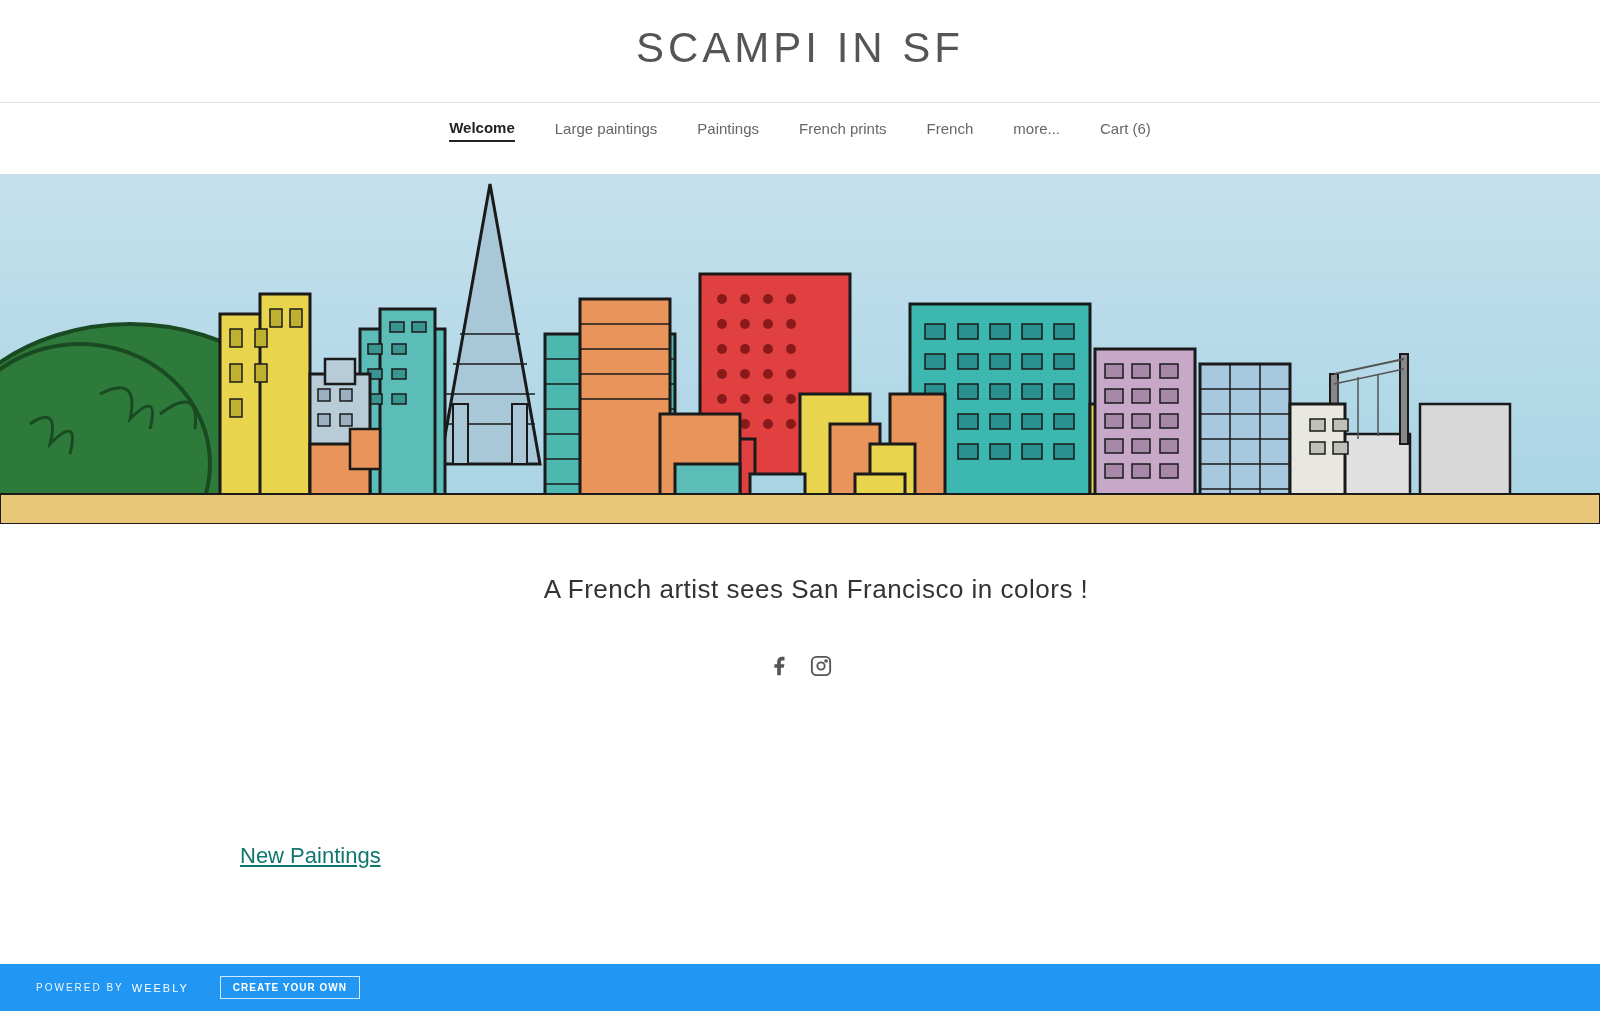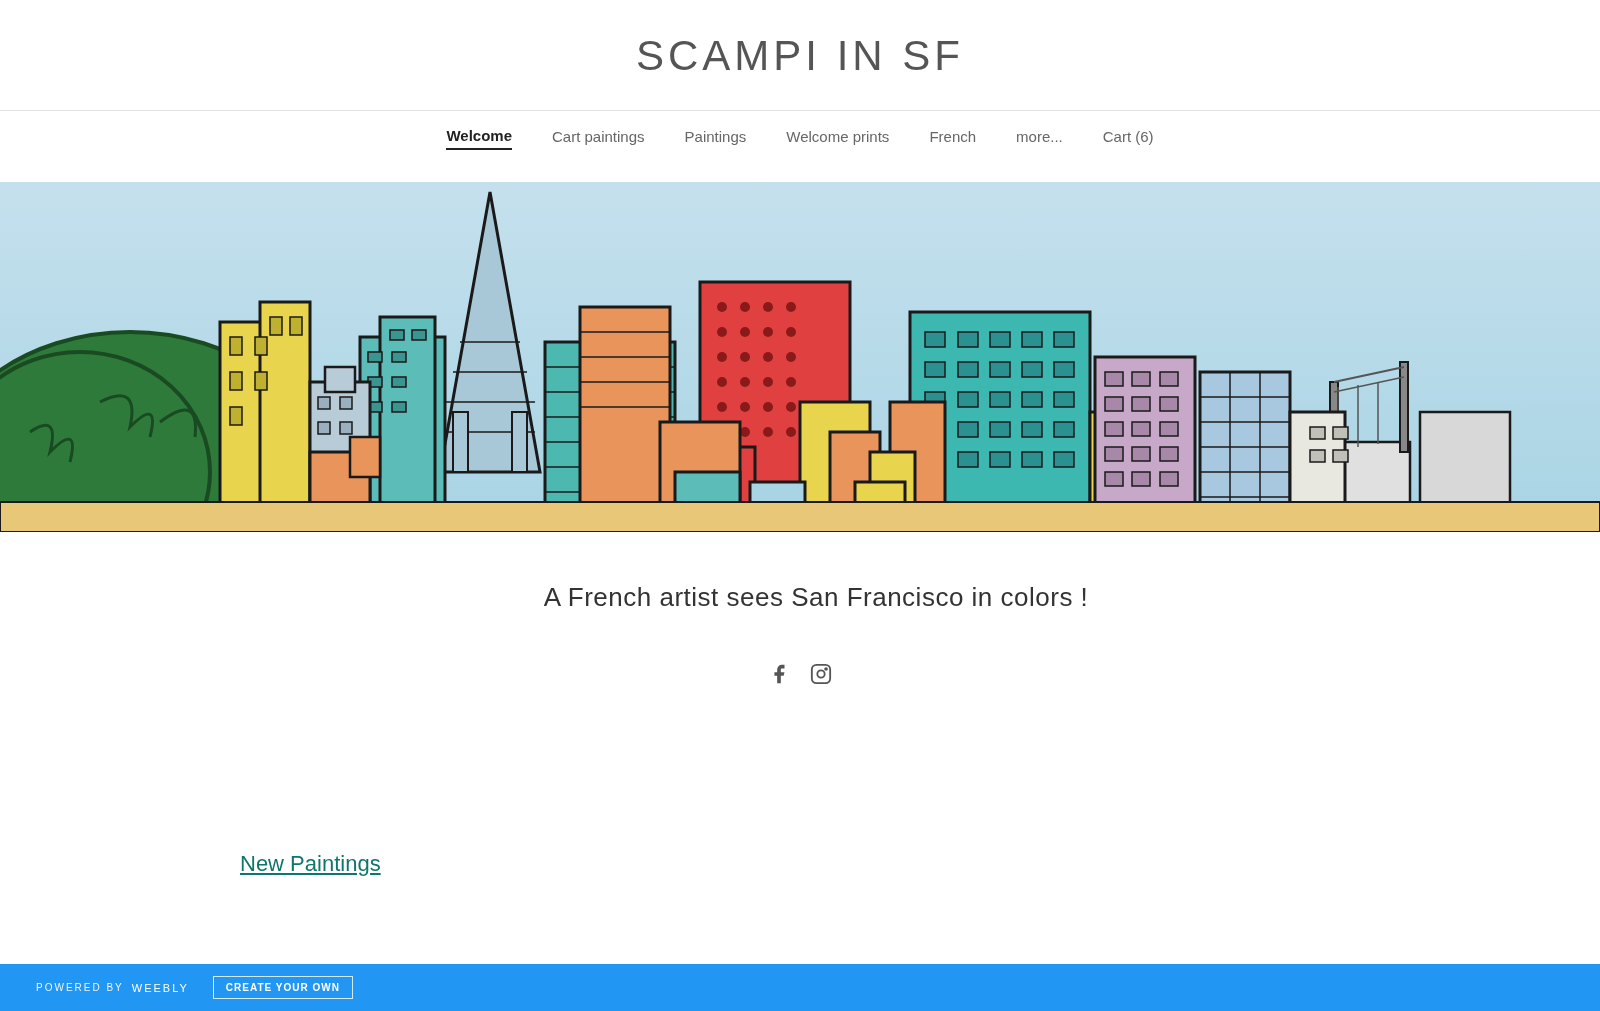--- a/index.html
+++ b/index.html
@@ -9,21 +9,21 @@
       background: #ffffff;
       color: #333;
       width: 1600px;
       min-height: 1011px;
       overflow-x: hidden;
     }
 
     
     .site-header {
       text-align: center;
-      padding: 32px 0 20px;
+      padding: 24px 0 20px;
       background: #fff;
     }
 
     .site-title {
       font-size: 42px;
       font-weight: 300;
       letter-spacing: 4px;
       color: #555;
       text-transform: uppercase;
       margin-bottom: 30px;
@@ -155,34 +155,34 @@
     .weebly-create-btn {
       background: transparent;
       border: 1.5px solid rgba(255,255,255,0.8);
       color: white;
       padding: 5px 12px;
       font-size: 10px;
       font-weight: 600;
       letter-spacing: 1px;
       text-transform: uppercase;
       cursor: pointer;
-      margin-left: 16px;
+      margin-left: 23px;
     }
   </style>
 </head>
 <body>
 
 <header class="site-header">
   <h1 class="site-title">SCAMPI IN SF</h1>
 
   <nav class="main-nav">
     <a class="nav-item active">Welcome</a>
-    <a class="nav-item">Cart paintings</a>
+    <a class="nav-item">Large paintings</a>
     <a class="nav-item">Paintings</a>
-    <a class="nav-item">Welcome prints</a>
+    <a class="nav-item">French prints</a>
     <a class="nav-item">French</a>
     <a class="nav-item">more...</a>
     <a class="nav-item">Cart (6)</a>
   </nav>
 </header>
 
 <div class="hero-banner">
   <svg class="skyline-svg" viewBox="0 0 1600 350" preserveAspectRatio="xMidYMid slice" xmlns="http://www.w3.org/2000/svg">
 
     <defs>

